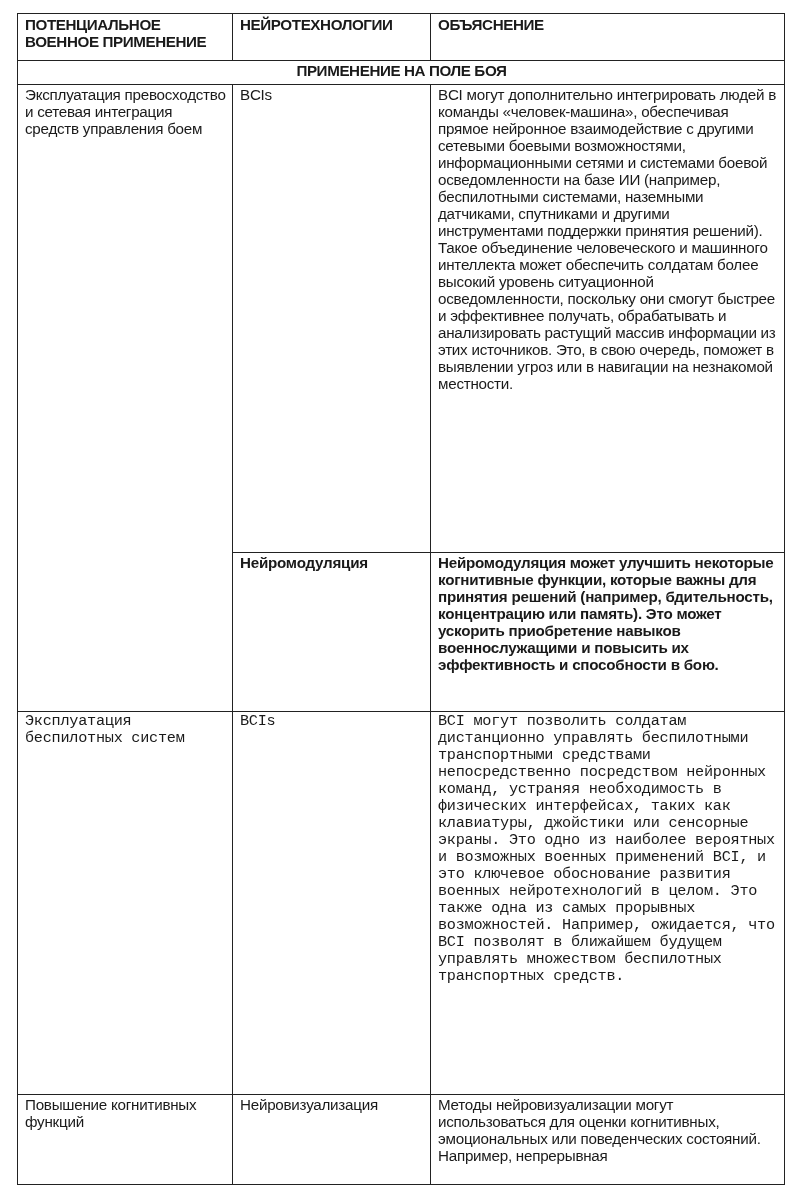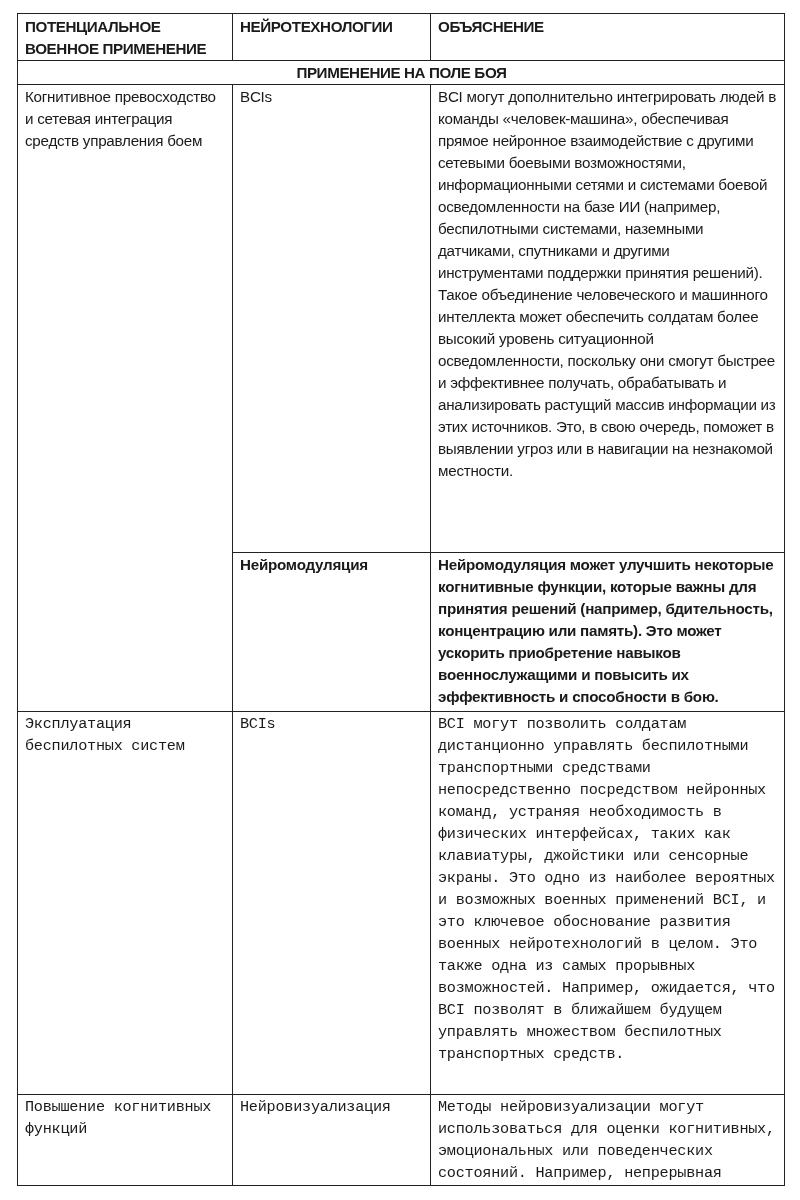--- a/index.html
+++ b/index.html
@@ -20,21 +20,21 @@
       height: 1200px;
     }
     table.nt {
       position: absolute;
       left: 17px;
       top: 13px;
       width: 767px;
       border-collapse: collapse;
       table-layout: fixed;
       font-size: 15.2px;
-      line-height: 22px;
+      line-height: 17px;
       letter-spacing: -0.25px;
     }
     table.nt td, table.nt th {
       border: 1.6px solid #222;
       vertical-align: top;
       text-align: left;
       padding: 1px 6px 1px 7px;
       font-weight: normal;
     }
     table.nt th {
@@ -52,21 +52,21 @@
       padding-bottom: 0;
       letter-spacing: -0.4px;
       margin-top: 14px;
     }
     col.c1 { width: 215px; }
     col.c2 { width: 198px; }
     col.c3 { width: 354px; }
     tr.r1 td { height: 465px; }
     tr.r2 td { height: 156px; font-weight: bold; }
     tr.r3 td { height: 380px; font-family: Liberation Mono, monospace; }
-    tr.r4 td { height: 87px; overflow: hidden; font-family: Liberation Mono, monospace; }
+    tr.r4 td { height: 87px; overflow: hidden; }
     .clip {
       max-height: 88px;
       overflow: hidden;
     }
   </style>
 </head>
 <body>
 
 <div class="page">
   <table class="nt">
@@ -78,21 +78,21 @@
     <tbody>
         <tr class="head">
       <th>ПОТЕНЦИАЛЬНОЕ ВОЕННОЕ ПРИМЕНЕНИЕ</th>
       <th>НЕЙРОТЕХНОЛОГИИ</th>
       <th>ОБЪЯСНЕНИЕ</th>
     </tr>
     <tr>
       <td class="section" colspan="3">ПРИМЕНЕНИЕ НА ПОЛЕ БОЯ</td>
     </tr>
     <tr class="r1">
-      <td rowspan="2">Когнитивное превосходство и сетевая интеграция средств управления боем</td>
+      <td rowspan="2">Эксплуатация превосходство и сетевая интеграция средств управления боем</td>
       <td>BCIs</td>
       <td>BCI могут дополнительно интегрировать людей в команды «человек-машина», обеспечивая прямое нейронное взаимодействие с другими сетевыми боевыми возможностями, информационными сетями и системами боевой осведомленности на базе ИИ (например, беспилотными системами, наземными датчиками, спутниками и другими инструментами поддержки принятия решений). Такое объединение человеческого и машинного интеллекта может обеспечить солдатам более высокий уровень ситуационной осведомленности, поскольку они смогут быстрее и эффективнее получать, обрабатывать и анализировать растущий массив информации из этих источников. Это, в свою очередь, поможет в выявлении угроз или в навигации на незнакомой местности.</td>
     </tr>
     <tr class="r2">
       <td>Нейромодуляция</td>
       <td>Нейромодуляция может улучшить некоторые когнитивные функции, которые важны для принятия решений (например, бдительность, концентрацию или память). Это может ускорить приобретение навыков военнослужащими и повысить их эффективность и способности в бою.</td>
     </tr>
     <tr class="r3">
       <td>Эксплуатация беспилотных систем</td>
       <td>BCIs</td>

